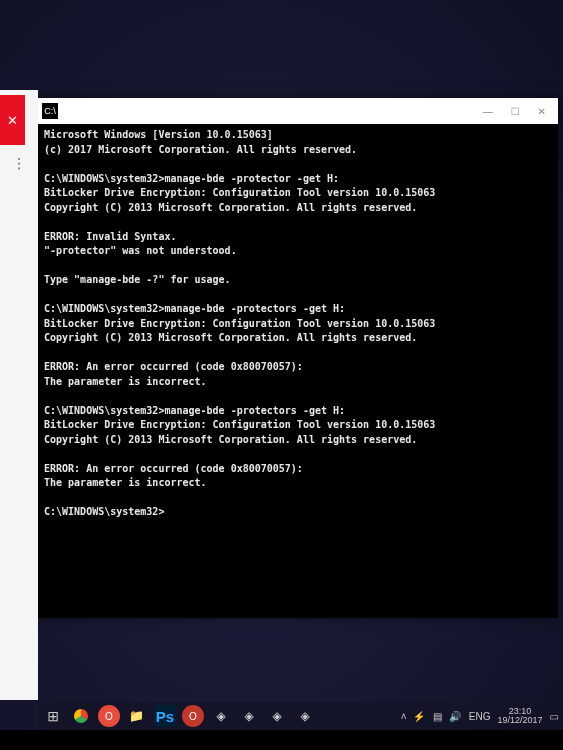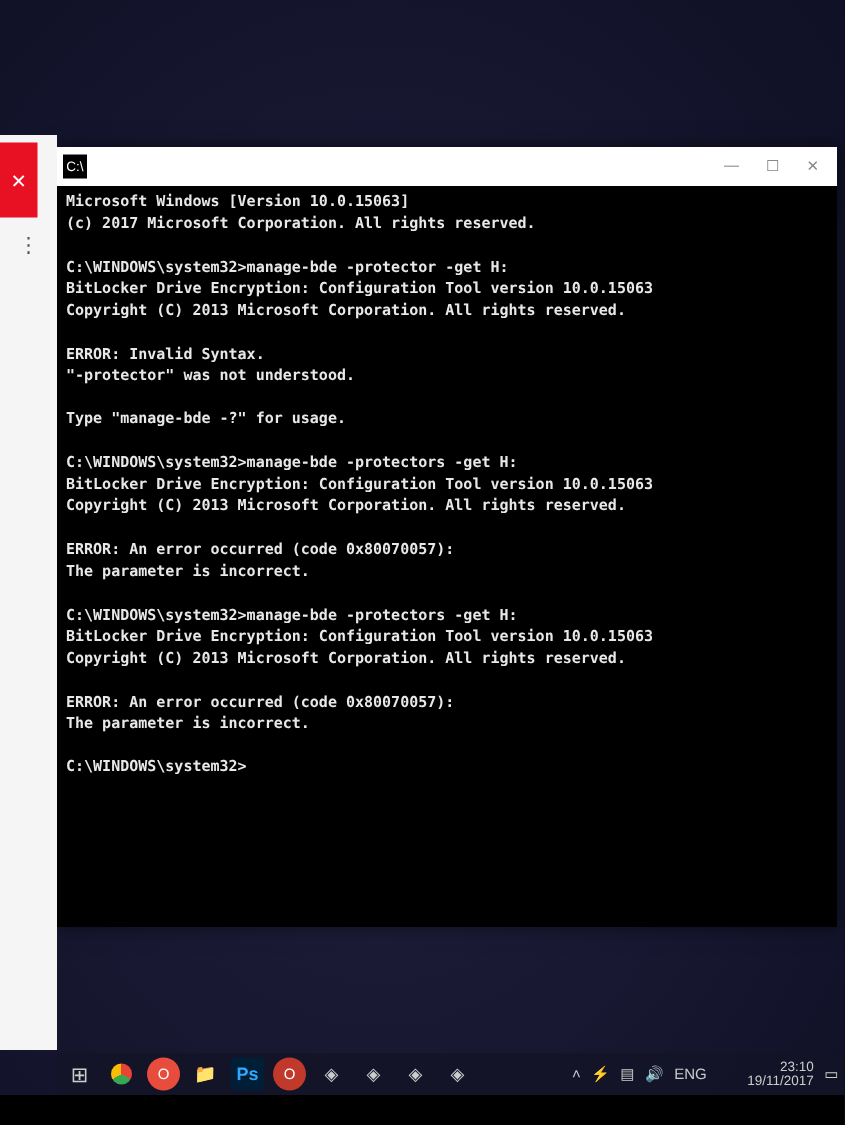--- a/index.html
+++ b/index.html
@@ -107,37 +107,36 @@
     .tb-item {
       width: 22px; height: 22px;
       display: flex; align-items: center; justify-content: center;
       font-size: 12px;
       color: #ccc;
       border-radius: 2px;
     }
     .tb-start { font-size: 14px; }
     .tb-opera { background:#e74c3c; border-radius:50%; color:#fff; font-size:10px; }
     .tb-opera2 { background:#c0392b; border-radius:50%; color:#fff; font-size:10px; }
-    .tb-ps { background:#001e36; color:#31a8ff; font-size:12px; font-weight:bold; }
+    .tb-ps { background:#001e36; color:#31a8ff; font-size:15px; font-weight:bold; }
     .tb-folder { color:#e8c547; }
     .tb-chrome { position:relative; }
     .tb-chrome::before { content:""; width:14px; height:14px; border-radius:50%; background: conic-gradient(#ea4335 0 120deg,#34a853 120deg 240deg,#fbbc05 240deg 360deg); display:block; }
     .tray {
       margin-left: auto;
       display: flex;
       align-items: center;
       gap: 7px;
       color: #ccc;
       font-size: 10px;
     }
     .tray-clock {
-      text-align: right;
+      text-align: center;
       line-height: 1.05;
       font-size: 9px;
-      margin-left: 20px;
     }
     .bezel-bottom {
       position: absolute;
       left: 0; right: 0; bottom: 0;
       height: 20px;
       background: #000;
     }
   </style>
 </head>
 <body>
@@ -177,19 +176,19 @@
   <div class="tb-item">◈</div>
 
   <div class="tray">
     <span>˄</span>
     <span>⚡</span>
     <span>▤</span>
     <span>🔊</span>
     <span>ENG</span>
     <div class="tray-clock">
       <div>23:10</div>
-      <div>19/11/2017</div>
+      <div>19/12/2017</div>
     </div>
     <span>▭</span>
   </div>
 </div>
 
 <div class="bezel-bottom"></div>
 
 </body></html>

